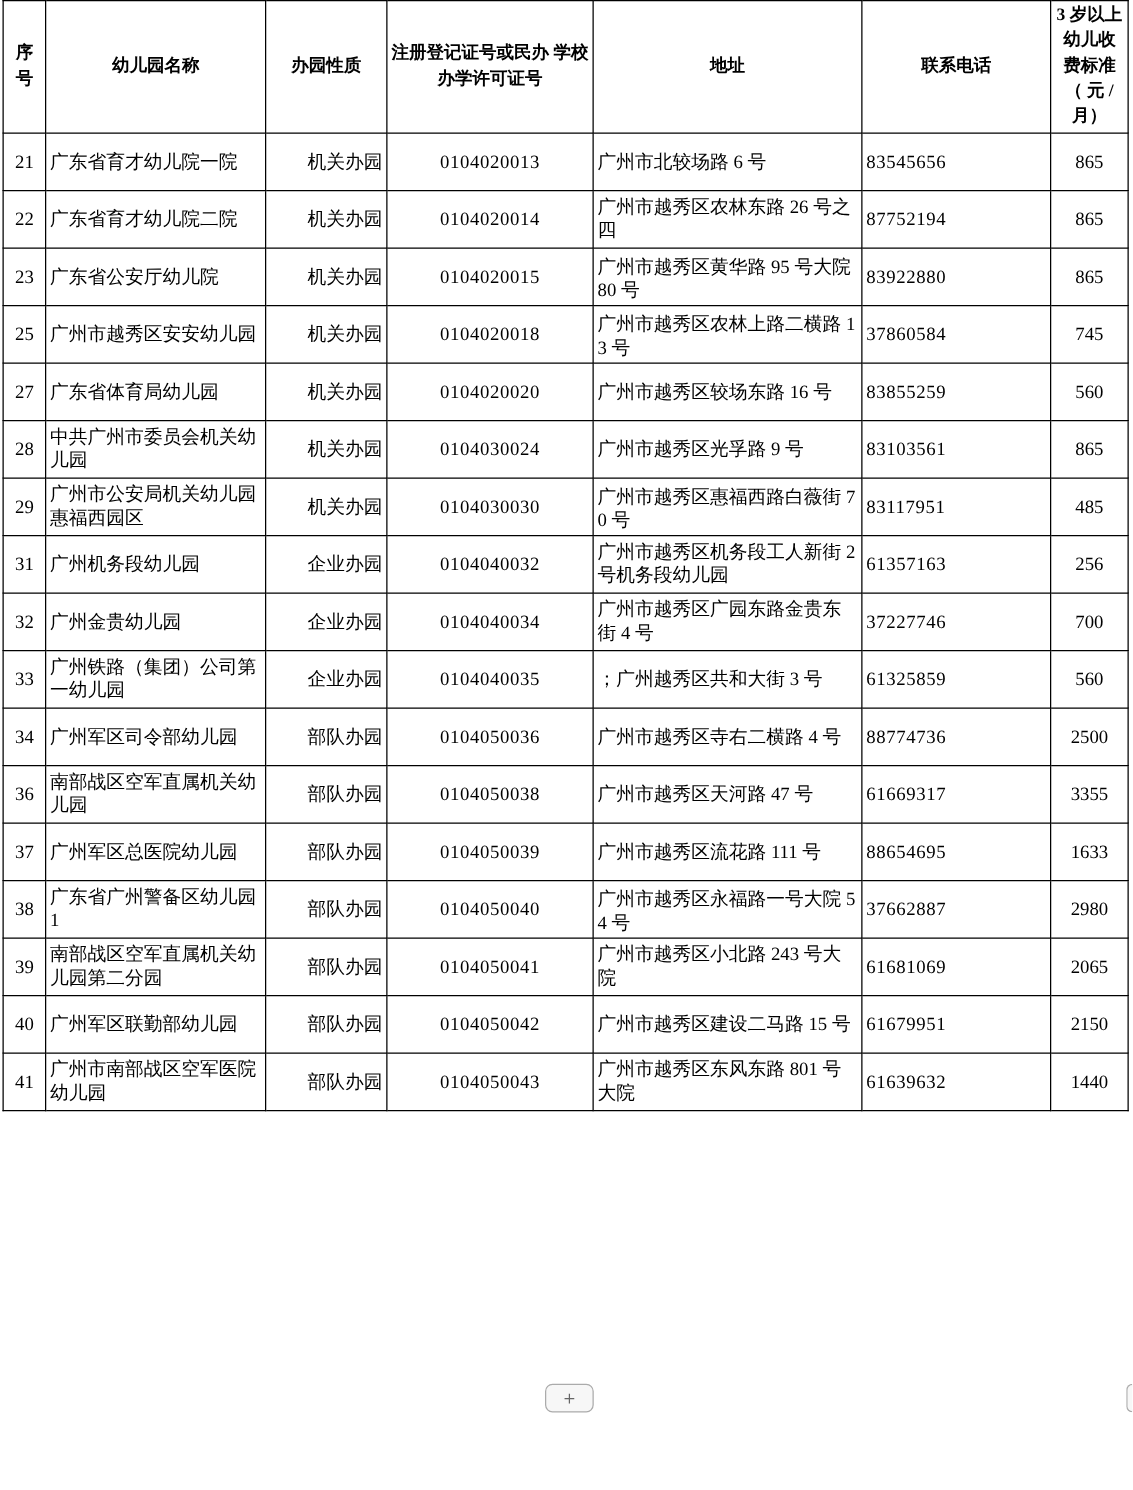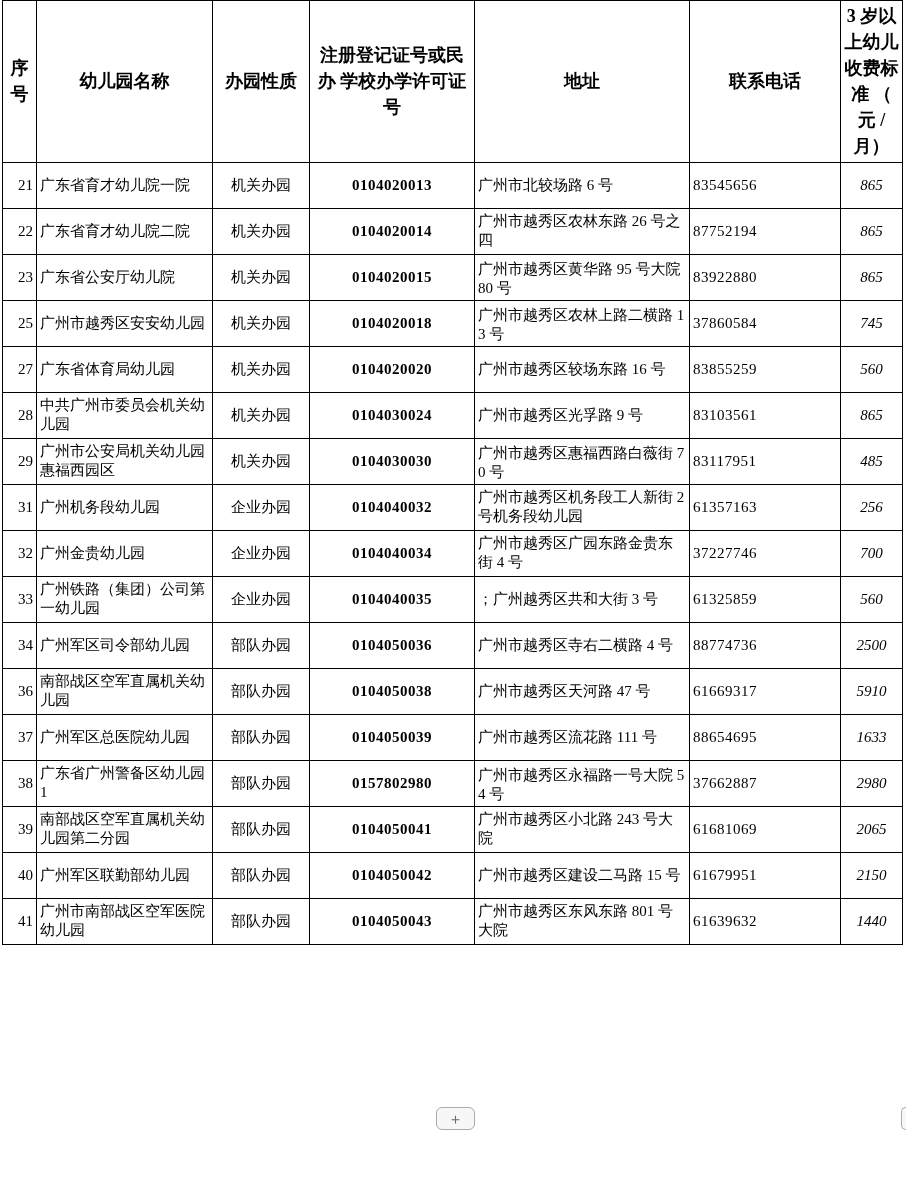--- a/index.html
+++ b/index.html
@@ -27,41 +27,41 @@
     width: 901px;
   }
   table.kgt th, table.kgt td {
     border: 1px solid #000;
     overflow: hidden;
     word-break: break-all;
   }
   table.kgt thead th {
     height: 95px;
     font-weight: bold;
-    font-size: 18px;
+    font-size: 14px;
     text-align: center;
     vertical-align: middle;
     padding: 2px 3px;
     line-height: 1.45;
   }
   table.kgt tbody tr { height: 46px; }
   table.kgt tbody td {
     font-size: 15px;
     padding: 1px 3px;
     vertical-align: middle;
     line-height: 1.25;
   }
-  td.c-no    { text-align: right;  padding-left: 2px; }
+  td.c-no    { text-align: center;  padding-left: 2px; }
   td.c-name  { text-align: left; }
-  td.c-type  { text-align: center; font-family: Liberation Serif, serif; }
-  td.c-reg   { text-align: center; letter-spacing: 0.5px; font-weight: bold; }
+  td.c-type  { text-align: right; font-family: Liberation Serif, serif; }
+  td.c-reg   { text-align: center; letter-spacing: 0.5px; }
   td.c-addr  { text-align: left; }
   td.c-addr.bottom { vertical-align: bottom; padding-bottom: 2px; }
   td.c-phone { text-align: left; letter-spacing: 0.5px; }
-  td.c-fee   { text-align: center; font-style: italic; }
+  td.c-fee   { text-align: center; }
   .add-btn {
     position: absolute;
     left: 436px;
     top: 1107px;
     width: 39px;
     height: 23px;
     background: #f7f7f7;
     border: 1px solid #ababab;
     border-radius: 6px;
     color: #666;
@@ -211,36 +211,36 @@
           <td class="c-phone">88774736</td>
           <td class="c-fee">2500</td>
         </tr>
         <tr>
           <td class="c-no">36</td>
           <td class="c-name">南部战区空军直属机关幼儿园</td>
           <td class="c-type">部队办园</td>
           <td class="c-reg">0104050038</td>
           <td class="c-addr">广州市越秀区天河路 47 号</td>
           <td class="c-phone">61669317</td>
-          <td class="c-fee">5910</td>
+          <td class="c-fee">3355</td>
         </tr>
         <tr>
           <td class="c-no">37</td>
           <td class="c-name">广州军区总医院幼儿园</td>
           <td class="c-type">部队办园</td>
           <td class="c-reg">0104050039</td>
           <td class="c-addr">广州市越秀区流花路 111 号</td>
           <td class="c-phone">88654695</td>
           <td class="c-fee">1633</td>
         </tr>
         <tr>
           <td class="c-no">38</td>
           <td class="c-name">广东省广州警备区幼儿园 1</td>
           <td class="c-type">部队办园</td>
-          <td class="c-reg">0157802980</td>
+          <td class="c-reg">0104050040</td>
           <td class="c-addr bottom">广州市越秀区永福路一号大院 54 号</td>
           <td class="c-phone">37662887</td>
           <td class="c-fee">2980</td>
         </tr>
         <tr>
           <td class="c-no">39</td>
           <td class="c-name">南部战区空军直属机关幼儿园第二分园</td>
           <td class="c-type">部队办园</td>
           <td class="c-reg">0104050041</td>
           <td class="c-addr">广州市越秀区小北路 243 号大院</td>

